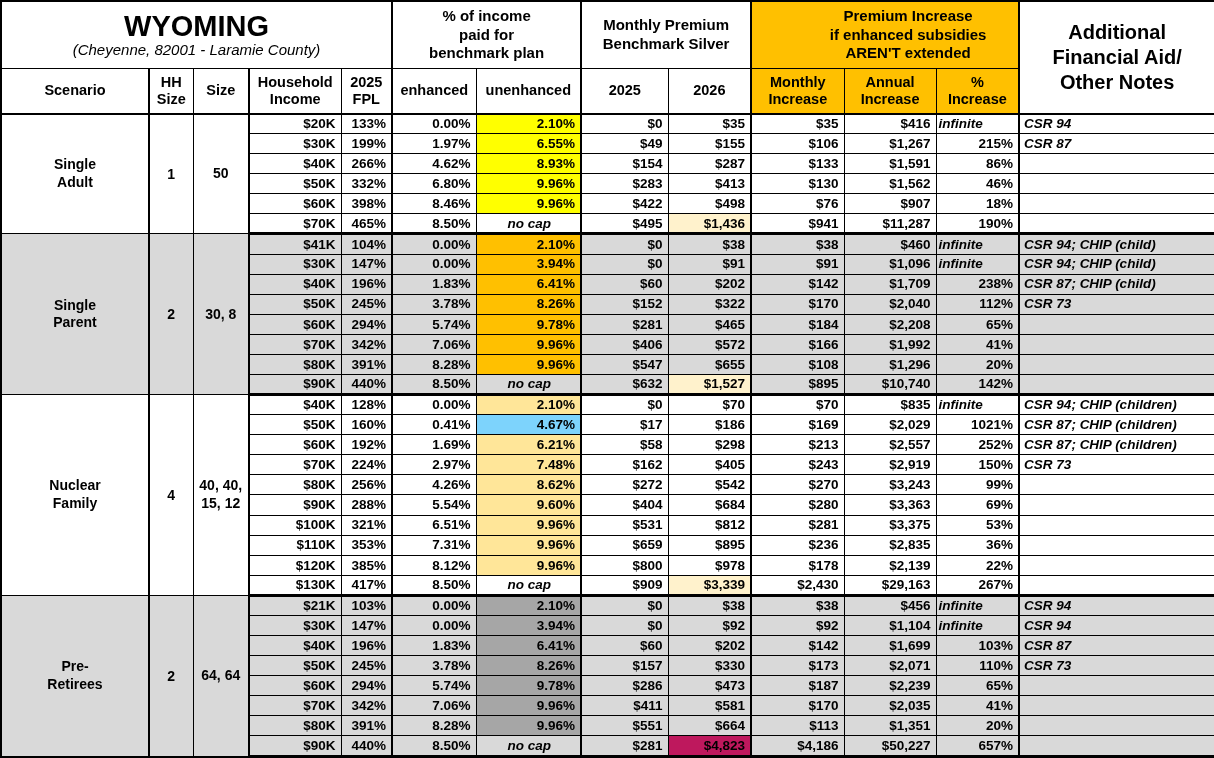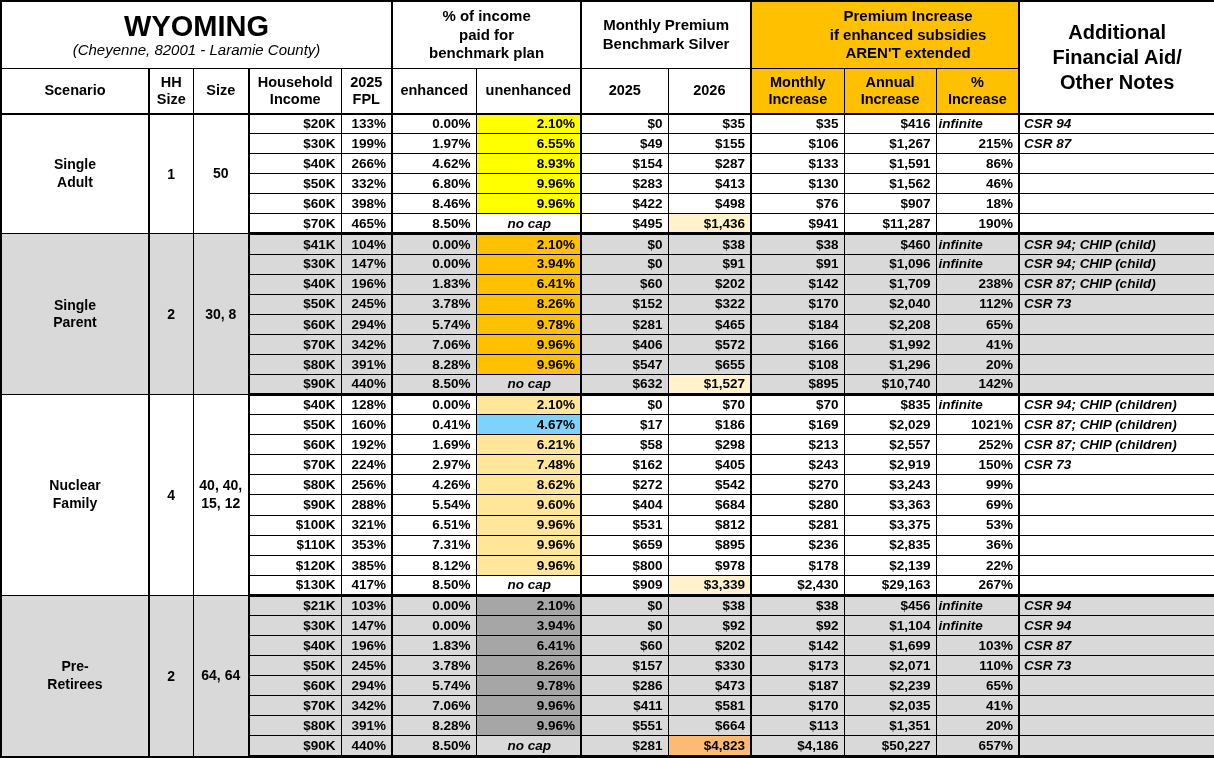--- a/index.html
+++ b/index.html
@@ -486,20 +486,20 @@
         <td class="num c-annual">$1,351</td>
         <td class="num c-pct">20%</td>
         <td class="c-note"></td>
       </tr>
       <tr class="data-row group-end" style="background: rgb(217, 217, 217);">
         <td class="num c-income">$90K</td>
         <td class="num c-fpl">440%</td>
         <td class="num c-enhanced">8.50%</td>
         <td class="c-unenh nocap">no cap</td>
         <td class="num c-2025">$281</td>
-        <td class="num c-2026" style="background: #fdba74;">$4,823</td>
+        <td class="num c-2026" style="background: #be185d;">$4,823</td>
         <td class="num c-monthly">$4,186</td>
         <td class="num c-annual">$50,227</td>
         <td class="num c-pct">657%</td>
         <td class="c-note"></td>
       </tr>
     </tbody>
 </table>
 
 </body></html>

